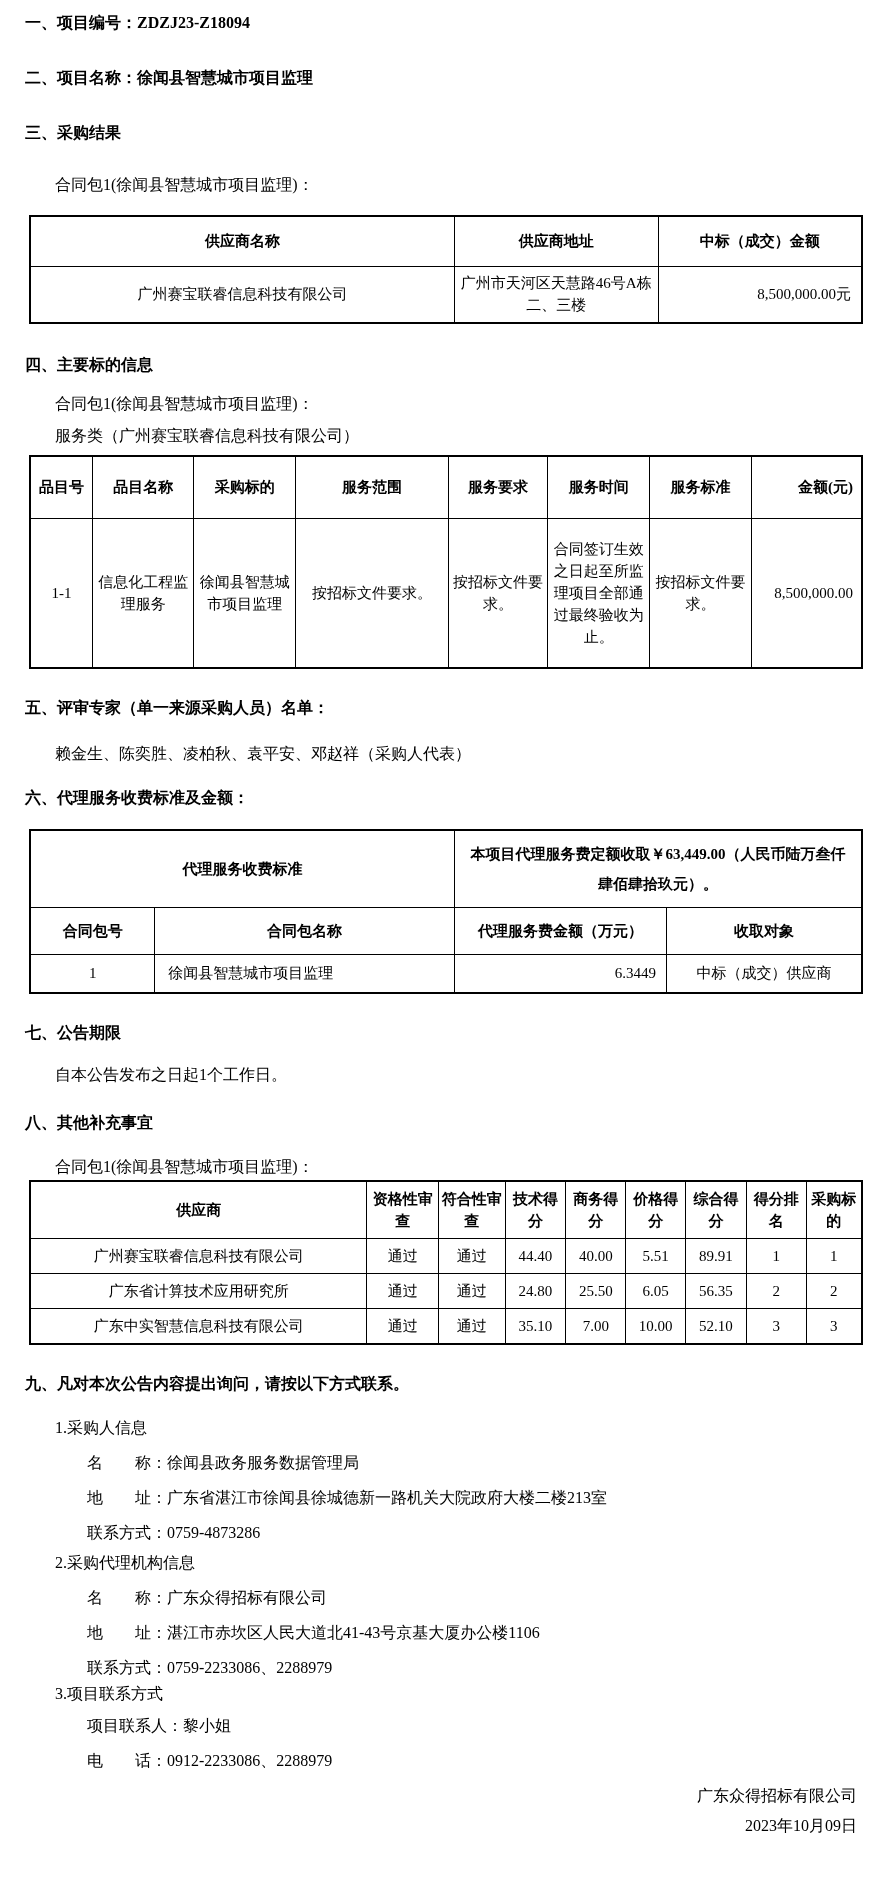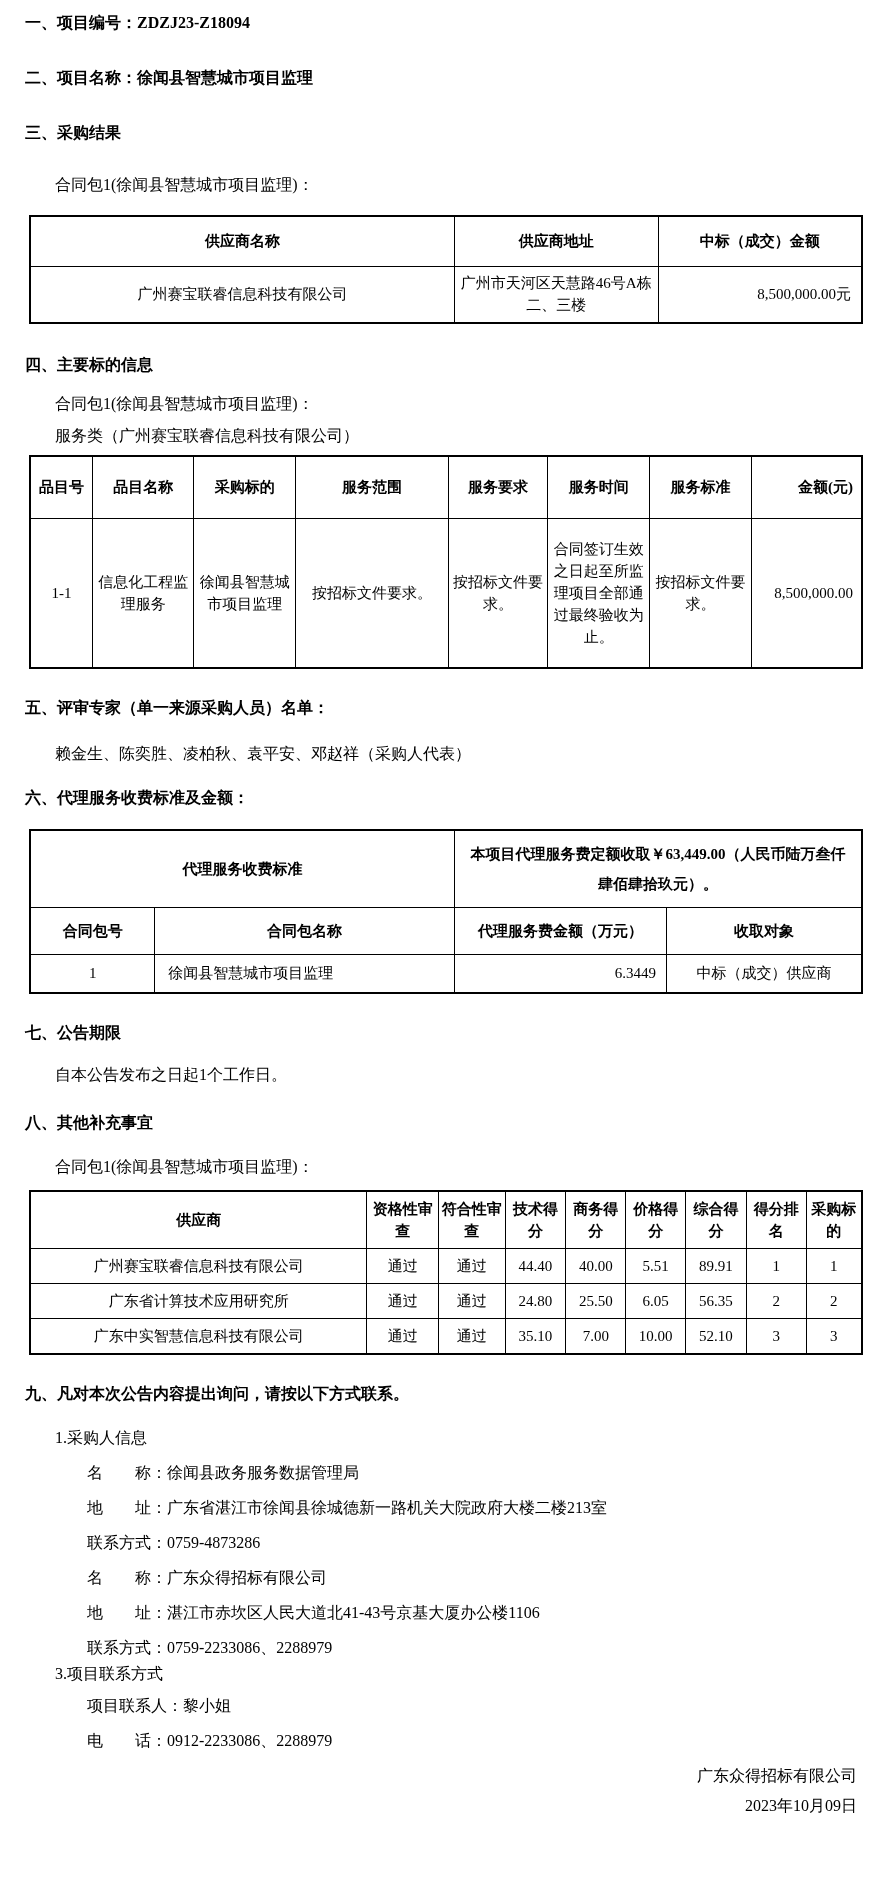--- a/index.html
+++ b/index.html
@@ -51,21 +51,21 @@
   
   .t3 { margin-top:20px; }
   .t3 .r1 { height:75px; }
   .t3 .r2 { height:47px; }
   .t3 .r3 { height:38px; }
   .t3 .fee-text { text-align:center; padding:8px 14px; line-height:30px; font-weight:bold; }
   .t3 .pkg-name { text-align:left; padding-left:13px; }
   .t3 .fee-amt { text-align:right; padding-right:10px; }
 
   
-  .t4 { margin-top:12px; }
+  .t4 { margin-top:2px; }
   .t4 thead tr { height:58px; }
   .t4 tbody tr { height:35px; }
   .t4 th { padding:3px 2px; }
 
   .mt30 { margin-top:30px; }
   .mt28 { margin-top:28px; }
   .mt26 { margin-top:26px; }
   .mt24 { margin-top:24px; }
   .mt22 { margin-top:22px; }
   .mt20 { margin-top:20px; }
@@ -257,20 +257,21 @@
     </tbody>
   </table>
 
   <div class="sec-heading mt28">九、凡对本次公告内容提出询问，请按以下方式联系。</div>
 
   <div class="indent1 mt22">1.采购人信息</div>
   <div class="indent2 mt13">名　　称：徐闻县政务服务数据管理局</div>
   <div class="indent2 mt13">地　　址：广东省湛江市徐闻县徐城德新一路机关大院政府大楼二楼213室</div>
   <div class="indent2 mt13">联系方式：0759-4873286</div>
 
+  <div class="indent1 mt8">2.采购代理机构信息</div>
   <div class="indent2 mt13">名　　称：广东众得招标有限公司</div>
   <div class="indent2 mt13">地　　址：湛江市赤坎区人民大道北41-43号京基大厦办公楼1106</div>
   <div class="indent2 mt13">联系方式：0759-2233086、2288979</div>
 
   <div class="indent1 mt4">3.项目联系方式</div>
   <div class="indent2 mt10">项目联系人：黎小姐</div>
   <div class="indent2 mt13">电　　话：0912-2233086、2288979</div>
 
   <div class="footer-line mt13">广东众得招标有限公司</div>
   <div class="footer-line mt8">2023年10月09日</div>

